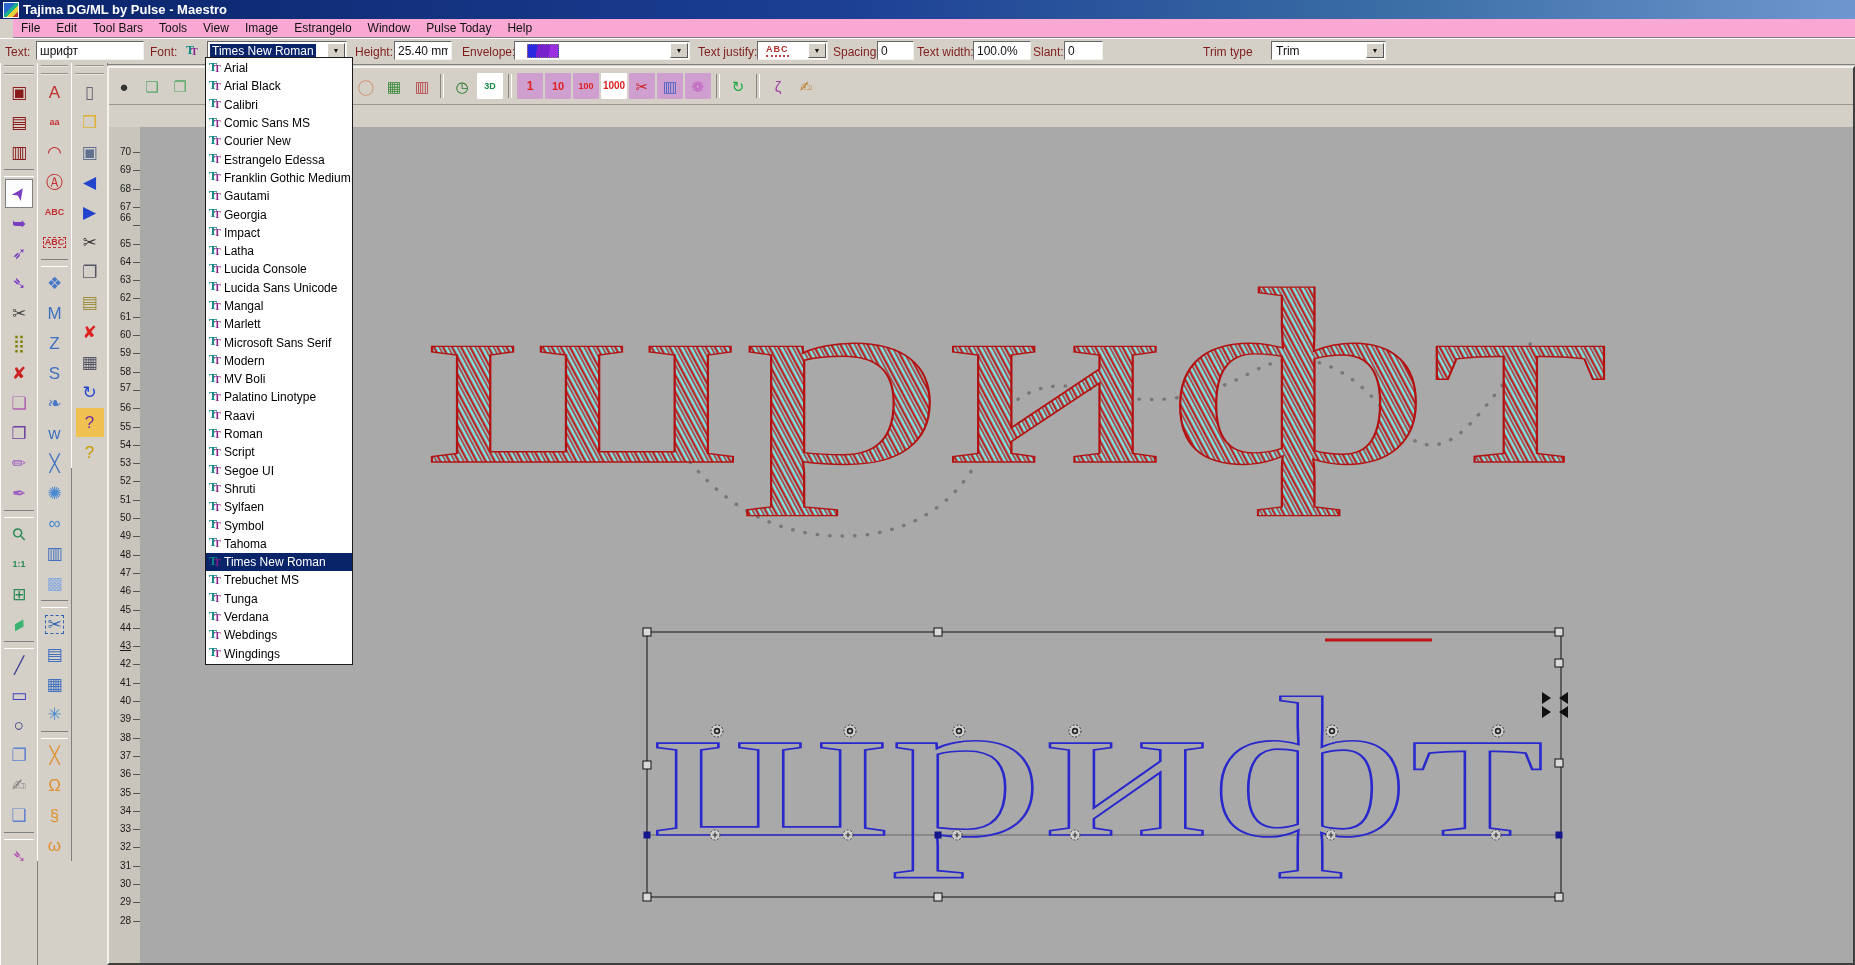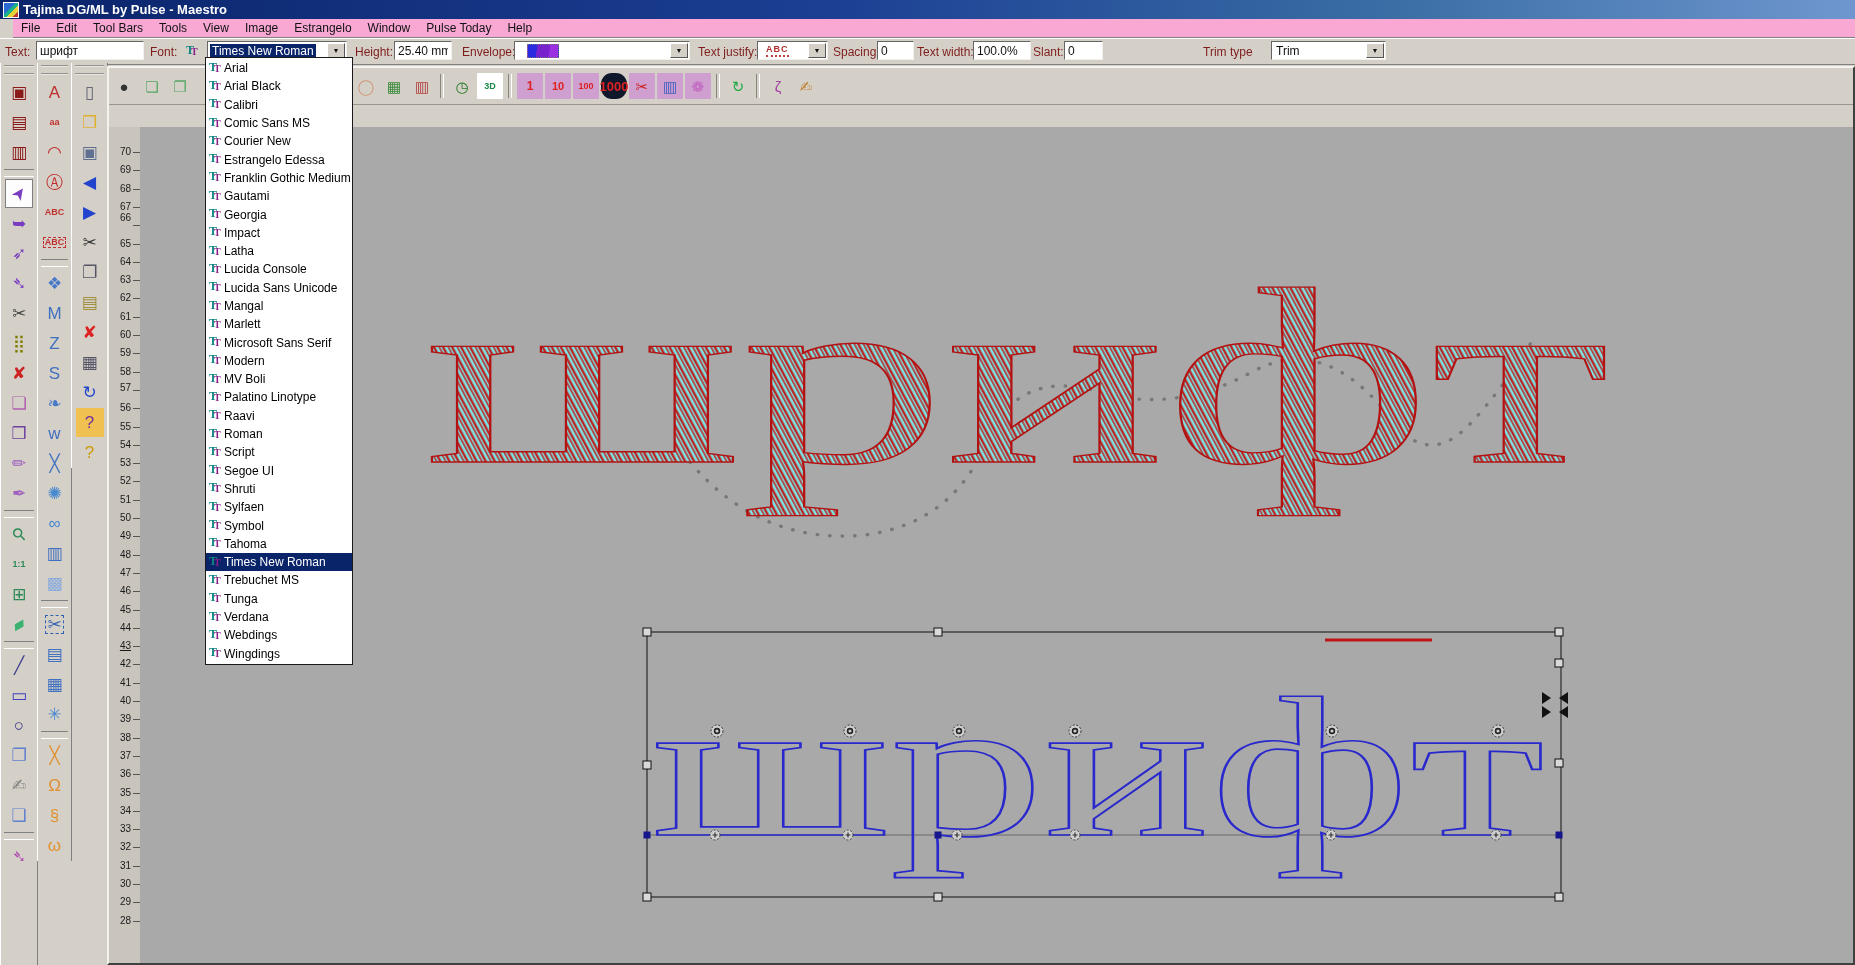--- a/index.html
+++ b/index.html
@@ -375,21 +375,21 @@
       <div class="vsep"></div>
       <div class="hbtn small" style="color: rgb(221, 34, 34); background: rgb(207, 159, 207); font-size: 12px;">
         <span class="g">1</span>
       </div>
       <div class="hbtn small" style="color: rgb(221, 34, 34); background: rgb(207, 159, 207); font-size: 11px;">
         <span class="g">10</span>
       </div>
       <div class="hbtn small" style="color: rgb(221, 34, 34); background: rgb(207, 159, 207); font-size: 9px;">
         <span class="g">100</span>
       </div>
-      <div class="hbtn small" style="color: rgb(221, 34, 34); background: #0f172a; font-size: 13px; border-radius: 11px;">
+      <div class="hbtn small" style="color: rgb(221, 34, 34); background: #ffffff; font-size: 10px;">
         <span class="g">1000</span>
       </div>
       <div class="hbtn" style="color: rgb(204, 34, 34); background: rgb(207, 159, 207);">
         <span class="g">✂</span>
       </div>
       <div class="hbtn" style="color: rgb(64, 96, 192); background: rgb(207, 159, 207);">
         <span class="g">▥</span>
       </div>
       <div class="hbtn" style="color: rgb(192, 96, 192); background: rgb(207, 159, 207);">
         <span class="g">❁</span>

